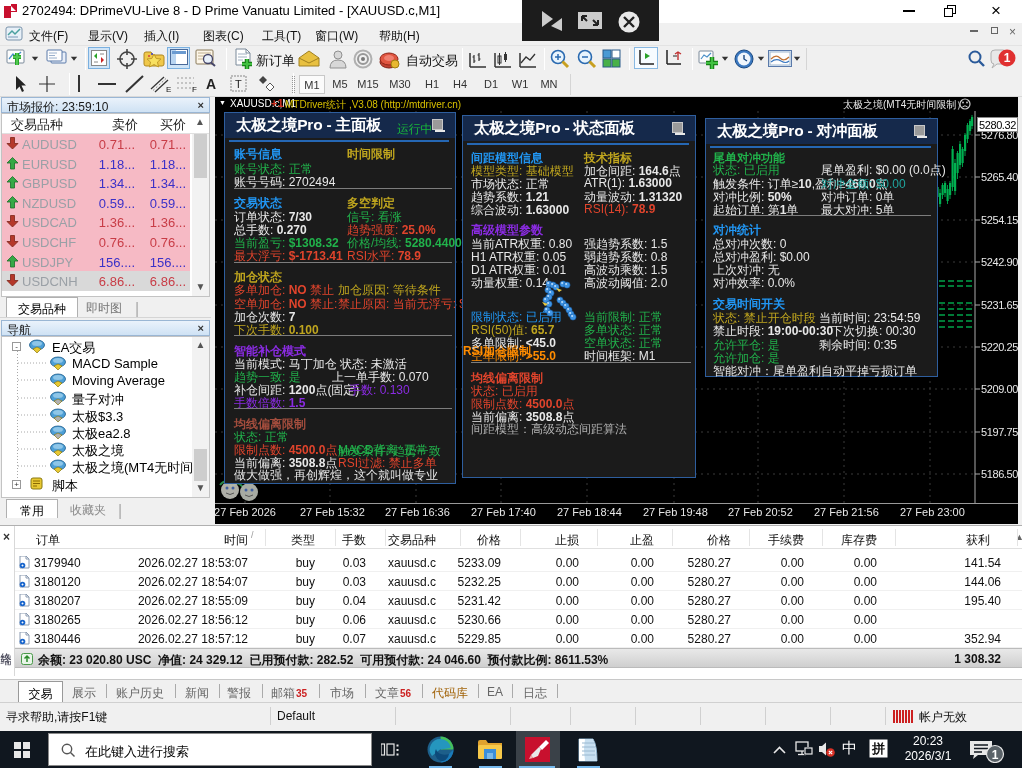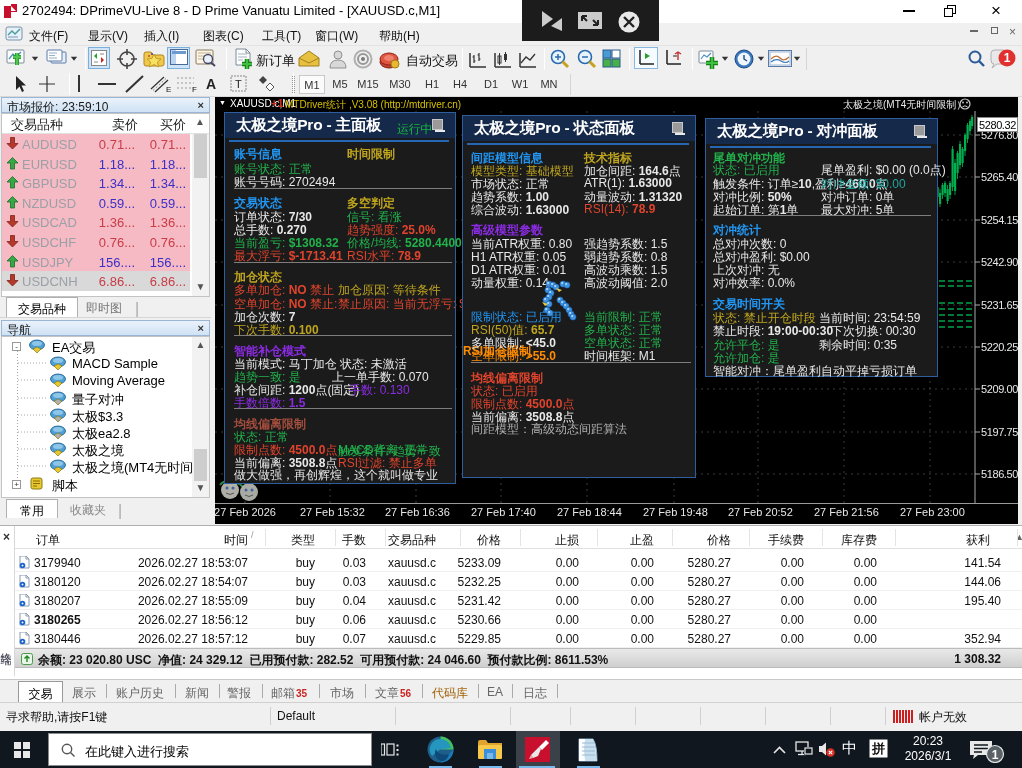--- a/index.html
+++ b/index.html
@@ -639,21 +639,21 @@
     </div>
 <div class="tpanel" style="left:247px;top:18px;width:234px;height:363px;">
       <div class="tphead"><span style="position:relative;top:2px;">太极之境Pro - 状态面板</span><div style="position:absolute;right:12px;top:6px;width:11px;height:11px;background:#9a9a9a;border:1px solid #c8c8c8;"></div><div style="position:absolute;right:10px;top:17px;width:10px;height:2px;background:#e8e8e8;"></div></div>
       <div class="tpline" style="top:27px;width:222px;"></div>
       <div class="row cy b" style="left:8px;top:34px;">间距模型信息</div>
 <div class="row ye b" style="left:121px;top:34px;">技术指标</div>
 <div class="row ye" style="left:8px;top:47px;">模型类型: 基础模型</div>
 <div class="row wh" style="left:121px;top:47px;">加仓间距: <b>164.6</b>点</div>
 <div class="row wh" style="left:8px;top:60px;">市场状态: 正常</div>
 <div class="row wh" style="left:121px;top:60px;">ATR(1): <b>1.63000</b></div>
-<div class="row wh" style="left:8px;top:73px;">趋势系数: <b>1.00</b></div>
+<div class="row wh" style="left:8px;top:73px;">趋势系数: <b>1.21</b></div>
 <div class="row wh" style="left:121px;top:73px;">动量波动: <b>1.31320</b></div>
 <div class="row wh" style="left:8px;top:86px;">综合波动: <b>1.63000</b></div>
 <div class="row re" style="left:121px;top:86px;">RSI(14): <b>78.9</b></div>
 <div class="row pu b" style="left:8px;top:106px;">高级模型参数</div>
 <div class="row wh" style="left:8px;top:120px;">当前ATR权重: 0.80</div>
 <div class="row wh" style="left:121px;top:120px;">强趋势系数: 1.5</div>
 <div class="row wh" style="left:8px;top:133px;">H1 ATR权重: 0.05</div>
 <div class="row wh" style="left:121px;top:133px;">弱趋势系数: 0.8</div>
 <div class="row wh" style="left:8px;top:146px;">D1 ATR权重: 0.01</div>
 <div class="row wh" style="left:121px;top:146px;">高波动乘数: 1.5</div>
@@ -835,21 +835,21 @@
       <span class="ocell" style="left:782px;top:3px;width:80px;text-align:right;">0.00</span>
       <span class="ocell" style="left:906px;top:3px;width:80px;text-align:right;">195.40</span>
     </div>
     <div class="abs" style="left:15px;top:84px;width:1007px;height:19px;border-bottom:1px solid #f0f0f0;">
       <svg width="11" height="13" style="position:absolute;left:4px;top:3px;">
         <path d="M1 0 H7 L10 3 V12 H1 Z" fill="#fff" stroke="#8a9ab0"></path>
         <path d="M7 0 L7 3 L10 3" fill="none" stroke="#8a9ab0"></path>
         <circle cx="3.5" cy="9.5" r="2.8" fill="#1a66cc"></circle>
         <path d="M2.5 9.5 L4.5 9.5 M3.5 8.5 L3.5 10.5" stroke="#fff" stroke-width="0.8"></path>
       </svg>
-      <span class="ocell" style="left:19px;top:3px;font-weight:bold;">3180265</span>
+      <span class="ocell" style="left:19px;top:3px;">3180265</span>
       <span class="ocell" style="left:103px;top:3px;width:130px;text-align:right;">2026.02.27 18:56:12</span>
       <span class="ocell" style="left:220px;top:3px;width:80px;text-align:right;">buy</span>
       <span class="ocell" style="left:271px;top:3px;width:80px;text-align:right;">0.06</span>
       <span class="ocell" style="left:341px;top:3px;width:80px;text-align:right;">xauusd.c</span>
       <span class="ocell" style="left:406px;top:3px;width:80px;text-align:right;">5230.66</span>
       <span class="ocell" style="left:484px;top:3px;width:80px;text-align:right;">0.00</span>
       <span class="ocell" style="left:559px;top:3px;width:80px;text-align:right;">0.00</span>
       <span class="ocell" style="left:636px;top:3px;width:80px;text-align:right;">5280.27</span>
       <span class="ocell" style="left:709px;top:3px;width:80px;text-align:right;">0.00</span>
       <span class="ocell" style="left:782px;top:3px;width:80px;text-align:right;">0.00</span>

